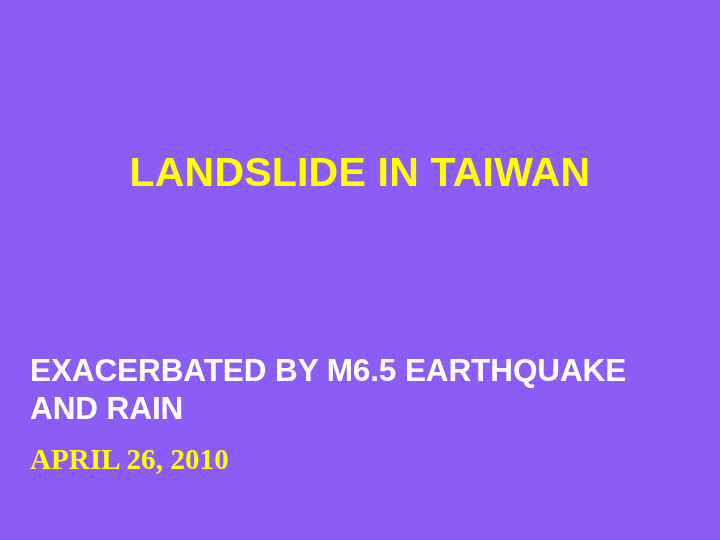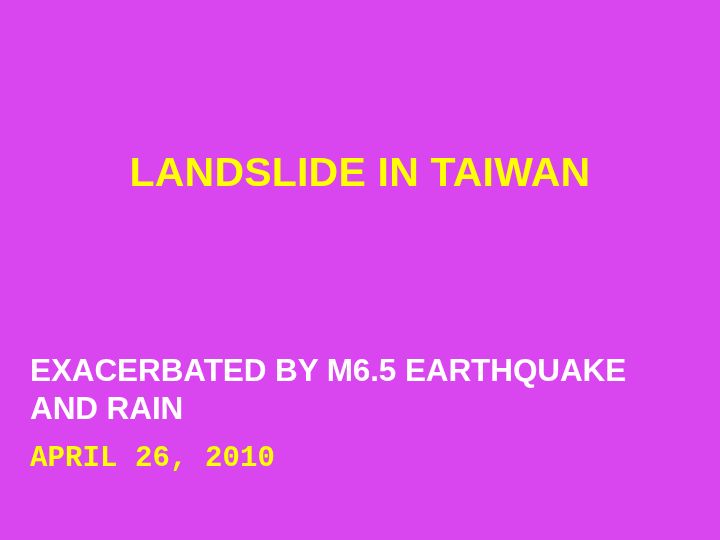--- a/index.html
+++ b/index.html
@@ -11,21 +11,21 @@
     width: 720px;
     height: 540px;
     overflow: hidden;
     font-family: "Liberation Sans", sans-serif;
   }
 
   .slide {
     position: relative;
     width: 720px;
     height: 540px;
-    background: #d946ef;
+    background: #8b5cf6;
     overflow: hidden;
   }
 
   
   .title-block {
     position: absolute;
     left: 36px;
     top: 148px;
     width: 648px;
     text-align: center;
@@ -56,21 +56,21 @@
     font-size: 31.5px;
     font-weight: bold;
     line-height: 1.2;
     letter-spacing: -0.1px;
     color: #ffffff;
   }
 
   .date-line {
     margin: 0;
     padding-top: 14px;
-    font-family: Liberation Mono, monospace;
+    font-family: Liberation Serif, serif;
     font-size: 29px;
     font-weight: bold;
     line-height: 1.2;
     letter-spacing: 0.1px;
     color: #ffff00;
     white-space: nowrap;
   }
 </style>
 </head>
 <body>

